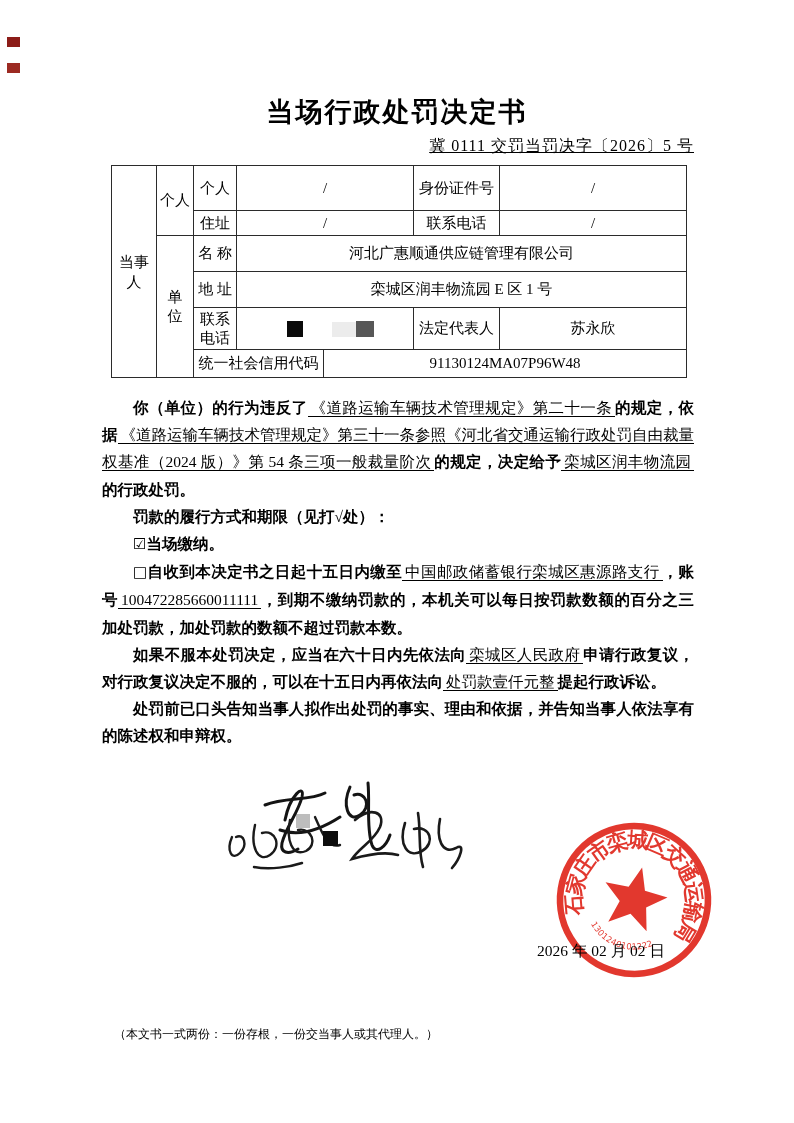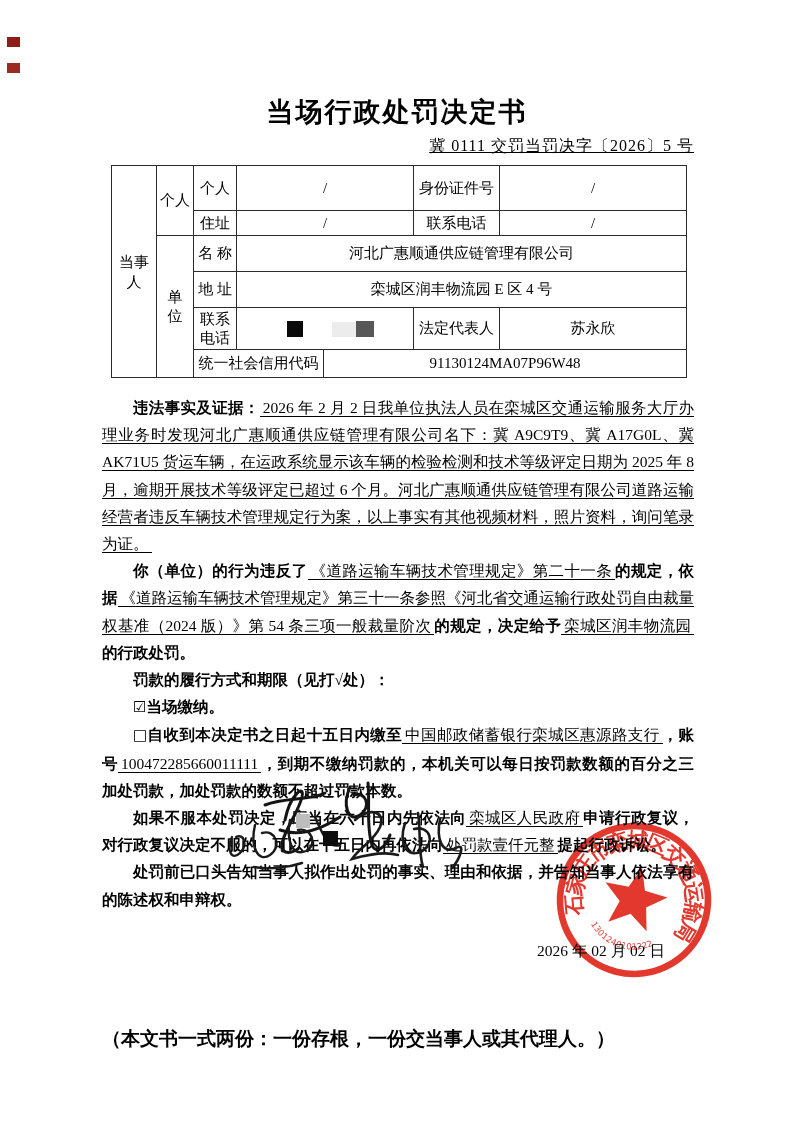--- a/index.html
+++ b/index.html
@@ -26,21 +26,21 @@
   .cb{font-family:"DejaVu Sans","Liberation Sans",sans-serif;font-weight:bold;font-size:15px;}
   .sig-block{position:absolute;top:812px;left:118px;font-size:15.5px;}
   .sig-row{margin-bottom:9px;white-space:nowrap;}
   .sig-line{display:inline-block;border-bottom:1px solid #000;height:18px;vertical-align:bottom;}
   .cert{display:inline-block;border-bottom:1px solid #000;text-align:center;min-width:128px;
         font-weight:normal;}
   .sig-svg{position:absolute;left:190px;top:775px;pointer-events:none;}
   .seal{position:absolute;left:550px;top:816px;width:168px;height:168px;
         mix-blend-mode:multiply;opacity:0.93;}
   .date-line{position:absolute;left:537px;top:941px;font-size:15.5px;}
-  .footer{position:absolute;left:102px;top:1026px;font-size:19px;font-weight:bold;}
+  .footer{position:absolute;left:114px;top:1026px;font-size:12px;font-weight:normal;}
 </style>
 </head>
 <body>
 
 <div class="page">
 
   <div class="corner-mark" style="left:7px;top:37px;width:13px;height:10px;background:#8c1d18;"></div>
   <div class="corner-mark" style="left:7px;top:63px;width:13px;height:10px;background:#9c2a22;"></div>
 
   <div class="title">当场行政处罚决定书</div>
@@ -74,21 +74,21 @@
       <td>联系电话</td>
       <td>/</td>
     </tr>
     <tr style="height:36px">
       <td rowspan="4">单 位</td>
       <td>名 称</td>
       <td colspan="4" class="val-left">河北广惠顺通供应链管理有限公司</td>
     </tr>
     <tr style="height:36px">
       <td>地 址</td>
-      <td colspan="4" class="val-left">栾城区润丰物流园 E 区 4 号</td>
+      <td colspan="4" class="val-left">栾城区润丰物流园 E 区 1 号</td>
     </tr>
     <tr style="height:42px">
       <td>
         <div>联系</div>
         <div>电话</div>
       </td>
       <td colspan="2" class="phone-cell">
         <span class="redact" style="left:50px;top:13px;width:16px;height:16px;background:#0a0a0a;"></span>
         <span class="redact" style="left:95px;top:14px;width:24px;height:15px;background:#ececec;"></span>
         <span class="redact" style="left:119px;top:13px;width:18px;height:16px;background:#575757;"></span>
@@ -97,21 +97,20 @@
       <td>苏永欣</td>
     </tr>
     <tr style="height:28px">
       <td colspan="2">统一社会信用代码</td>
       <td colspan="3">91130124MA07P96W48</td>
     </tr>
   </tbody>
     </table>
 
   <div class="body-text">
-    <p><span class="t">违法事实及证据：</span><span class="u">2026 年 2 月 2 日我单位执法人员在栾城区交通运输服务大厅办理业务时发现河北广惠顺通供应链管理有限公司名下：冀 A9C9T9、冀 A17G0L、冀 AK71U5 货运车辆，在运政系统显示该车辆的检验检测和技术等级评定日期为 2025 年 8 月，逾期开展技术等级评定已超过 6 个月。河北广惠顺通供应链管理有限公司道路运输经营者违反车辆技术管理规定行为案，以上事实有其他视频材料，照片资料，询问笔录为证。</span></p>
     <p><span class="t">你（单位）的行为违反了</span><span class="u">《道路运输车辆技术管理规定》第二十一条</span><span class="t">的规定，依据</span><span class="u">《道路运输车辆技术管理规定》第三十一条参照《河北省交通运输行政处罚自由裁量权基准（2024 版）》第 54 条三项一般裁量阶次</span><span class="t">的规定，决定给予</span><span class="u">栾城区润丰物流园</span><span class="t">的行政处罚。</span></p>
     <p class="t">罚款的履行方式和期限（见打√处）：</p>
     <p><span class="cb">☑</span><span class="t">当场缴纳。</span></p>
     <p><span class="cb">□</span><span class="t">自收到本决定书之日起十五日内缴至</span><span class="u">中国邮政储蓄银行栾城区惠源路支行</span><span class="t">，账号</span><span class="u">100472285660011111</span><span class="t">，到期不缴纳罚款的，本机关可以每日按罚款数额的百分之三加处罚款，加处罚款的数额不超过罚款本数。</span></p>
     <p><span class="t">如果不服本处罚决定，应当在六十日内先依法向</span><span class="u">栾城区人民政府</span><span class="t">申请行政复议，对行政复议决定不服的，可以在十五日内再依法向</span><span class="u">处罚款壹仟元整</span><span class="t">提起行政诉讼。</span></p>
     <p class="t">处罚前已口头告知当事人拟作出处罚的事实、理由和依据，并告知当事人依法享有的陈述权和申辩权。</p>
   </div>
 
 
   <svg class="sig-svg" width="300" height="112" viewBox="0 0 300 112">

